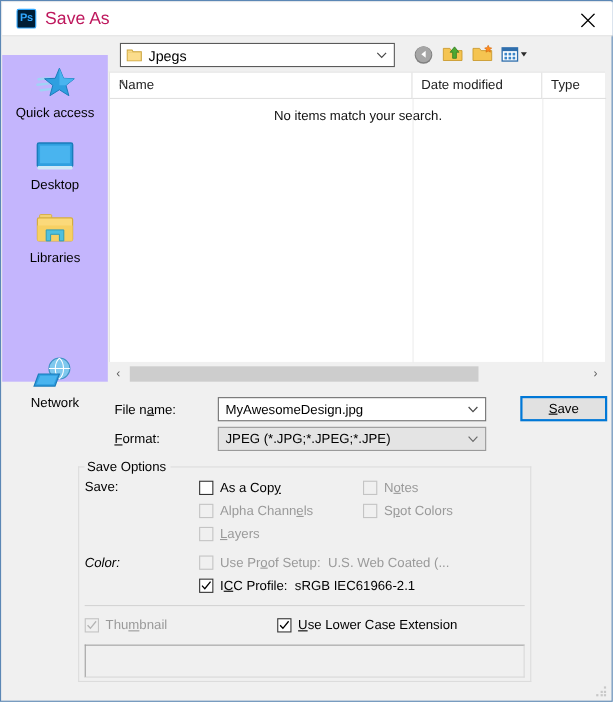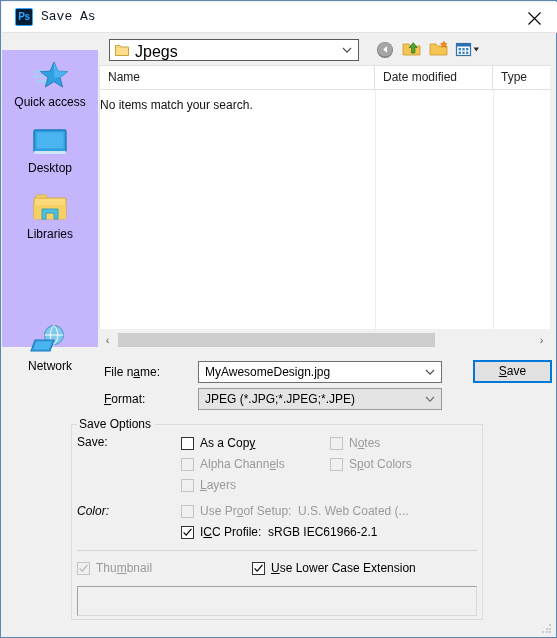--- a/index.html
+++ b/index.html
@@ -22,21 +22,21 @@
     background:#ffffff;
   }
   .ps-icon{
     position:absolute;left:13px;top:6px;width:18px;height:18px;
     box-sizing:border-box;
     background:#001e36;border:1px solid #31a8ff;border-radius:2px;
     color:#31a8ff;font-size:10px;font-weight:bold;
     line-height:16px;text-align:center;letter-spacing:-0.3px;
   }
   .title-text{
-    position:absolute;left:39px;top:7px;font-size:13px;color:#0f172a;font-family:Liberation Mono, monospace;
+    position:absolute;left:39px;top:7px;font-size:16px;color:#be185d;
   }
   .close-btn{
     position:absolute;right:0px;top:0px;width:45px;height:30px;
     cursor:default;
   }
   .close-btn svg{position:absolute;left:16px;top:10px;}
   .titlebar-underline{
     position:absolute;left:1px;top:31px;width:555px;height:1px;background:#e4e4e4;
   }
   
@@ -45,21 +45,21 @@
   }
   .savein-combo{
     position:absolute;left:108px;top:38px;width:250px;height:22px;
     box-sizing:border-box;
     background:#fff;border:1px solid #5a5a5a;
   }
   .folder-ico{
     position:absolute;left:5px;top:4px;width:14px;height:12px;
   }
   .savein-value{
-    position:absolute;left:25px;top:3px;font-size:16px;
+    position:absolute;left:25px;top:3px;font-size:13px;
   }
   .combo-arrow{
     position:absolute;right:6px;top:7px;
   }
   .tool-icons{position:absolute;left:374px;top:38px;width:106px;height:22px;}
   .tool-btn{position:absolute;top:0;width:24px;height:22px;cursor:default;}
   
   .places{
     position:absolute;left:1px;top:49px;width:96px;height:297px;
     background:#c4b5fd;
@@ -84,21 +84,21 @@
   }
   .hdr span{position:absolute;left:8px;top:4px;}
   .hdr-name{left:0;width:275px;}
   .hdr-date{left:275px;width:118px;}
   .hdr-type{left:393px;width:58px;border-right:none;}
   .sortcaret{
     position:absolute;left:133px;top:-3px;font-size:11px;color:#6d6d6d;
   }
   .col-div{position:absolute;top:24px;width:1px;height:240px;background:#ededed;}
   .empty-msg{
-    position:absolute;left:0;top:32px;width:451px;
+    position:absolute;left:0;top:32px;width:451px;text-align:center;
     font-size:12px;color:#111;
   }
   
   .hscroll{
     position:absolute;left:98px;top:330px;width:451px;height:18px;
     background:#f0f0f0;cursor:default;
   }
   .hs-arrow{position:absolute;top:0;width:17px;height:18px;
     font-size:11px;color:#5a5a5a;text-align:center;line-height:18px;cursor:default;}
   .hs-left{left:0;}

